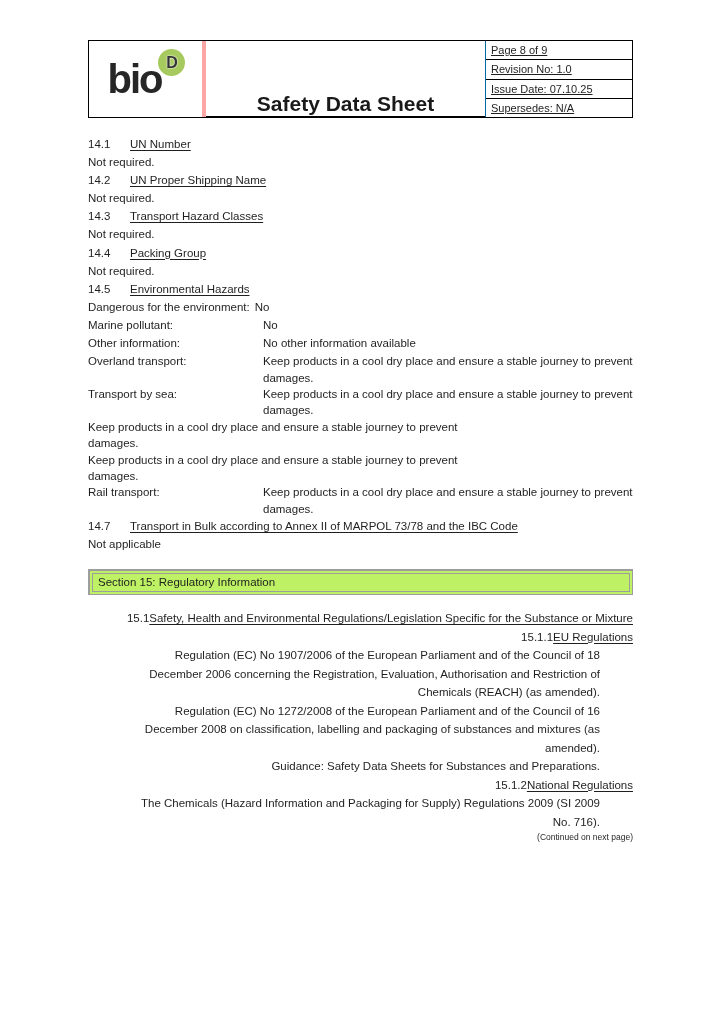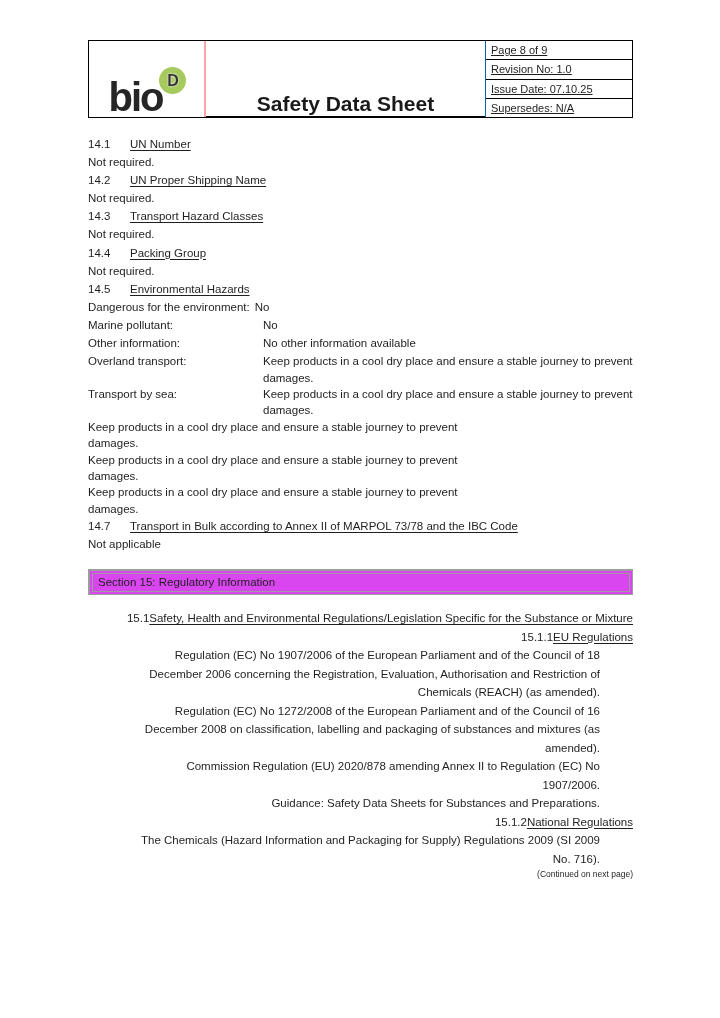--- a/index.html
+++ b/index.html
@@ -8,21 +8,21 @@
     width:720px; height:1018px;
     font-family:"Liberation Sans", sans-serif;
     color:#1f1f1f;
     position:relative;
     overflow:hidden;
   }
   .content { position:absolute; left:88px; top:40px; width:545px; }
 
   
   .hdr { display:flex; border:1px solid #000; height:78px; }
-  .hdr-logo-cell { width:117px; border-right:2px solid #fca5a5; display:flex; align-items:flex-end; justify-content:center; }
+  .hdr-logo-cell { width:117px; border-right:4px solid #fca5a5; display:flex; align-items:center; justify-content:center; }
   .logo { position:relative; display:inline-block; padding-right:22px; }
   .logo-text { font-weight:bold; font-size:40px; letter-spacing:-2px; color:#262626; line-height:1; }
   .logo-badge {
     position:absolute; top:-10px; right:-2px;
     width:27px; height:27px; border-radius:50%;
     background:#a7ca5e; color:#333333;
     font-size:16px; font-weight:bold;
     display:flex; align-items:center; justify-content:center;
     text-shadow:0 0 2px #ffffff, 0 0 1px #ffffff;
   }
@@ -41,21 +41,21 @@
 
   .kv { display:flex; }
   .kv .k { width:175px; flex-shrink:0; }
   .kv .v { width:370px; }
   .kv-inline .k { width:auto; margin-right:5px; }
   .transport { line-height:16.4px; margin-top:1px; }
   .transport .kv { margin-bottom:0; }
 
   .bulk-block { }
 
-  .secbox { margin-top:16px; border:2px solid #9d9d9d; border-bottom-width:1px; border-right-width:1px; padding:2px; background:#d946ef; }
+  .secbox { margin-top:16px; border:2px solid #9d9d9d; border-bottom-width:1px; border-right-width:1px; padding:2px; background:#bef264; }
   .secbox-inner { border:1px solid #9d9d9d; padding:2px 5px 3px 5px; font-size:11.5px; }
 
   .sec15 { margin-top:14px; font-size:11.5px; line-height:18.5px;text-align:right; }
   .indent { padding-left:42px; width:512px; }
   .hang-wrap { width:545px; }
 
   .continued { text-align:right; font-size:8.5px; margin-top:1px; color:#262626; }
 </style>
 </head>
 <body>
@@ -118,39 +118,39 @@
         <span class="k">Transport by sea:</span>
         <span class="v">Keep products in a cool dry place and ensure a stable journey to prevent damages.</span>
       </div>
       <div class="kv">
         <span class="v">Keep products in a cool dry place and ensure a stable journey to prevent damages.</span>
       </div>
       <div class="kv">
         <span class="v">Keep products in a cool dry place and ensure a stable journey to prevent damages.</span>
       </div>
       <div class="kv">
+        <span class="k">Rail transport:</span>
         <span class="v">Keep products in a cool dry place and ensure a stable journey to prevent damages.</span>
       </div>
     </div>
 
     <div class="bulk-block"><span class="num">14.7</span><span class="u">Transport in Bulk according to Annex II of MARPOL 73/78 and the IBC Code</span></div>
     <div>Not applicable</div>
   </div>
 
   <div class="secbox">
     <div class="secbox-inner">Section 15: Regulatory Information</div>
   </div>
 
   <div class="sec15">
     <div class="hang-wrap"><span class="num">15.1</span><span class="u">Safety, Health and Environmental Regulations/Legislation Specific for the Substance or Mixture</span></div>
 
     <div><span class="num-wide">15.1.1</span><span class="u">EU Regulations</span></div>
     <div class="indent">Regulation (EC) No 1907/2006 of the European Parliament and of the Council of 18 December 2006 concerning the Registration, Evaluation, Authorisation and Restriction of Chemicals (REACH) (as amended).</div>
     <div class="indent">Regulation (EC) No 1272/2008 of the European Parliament and of the Council of 16 December 2008 on classification, labelling and packaging of substances and mixtures (as amended).</div>
-    <div class="indent">Commission Regulation (EU) 2020/878 amending Annex II to Regulation (EC) No 1907/2006.</div>
     <div class="indent">Guidance: Safety Data Sheets for Substances and Preparations.</div>
 
     <div><span class="num-wide">15.1.2</span><span class="u">National Regulations</span></div>
     <div class="indent">The Chemicals (Hazard Information and Packaging for Supply) Regulations 2009 (SI 2009 No. 716).</div>
   </div>
 
   <div class="continued">(Continued on next page)</div>
 
 </div>
 

